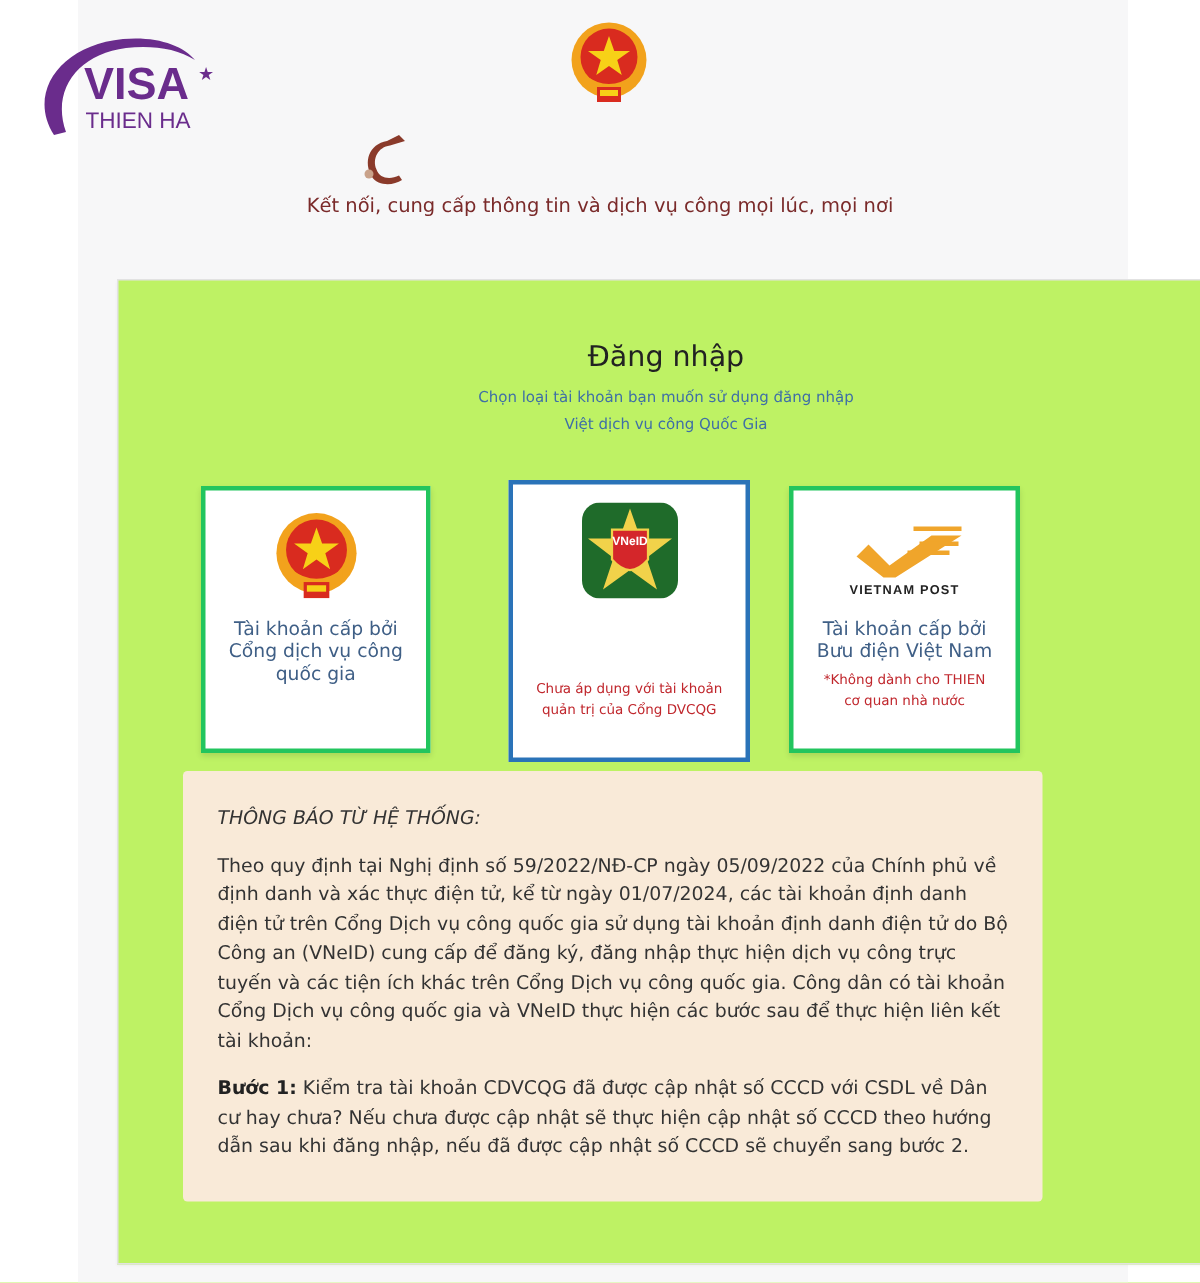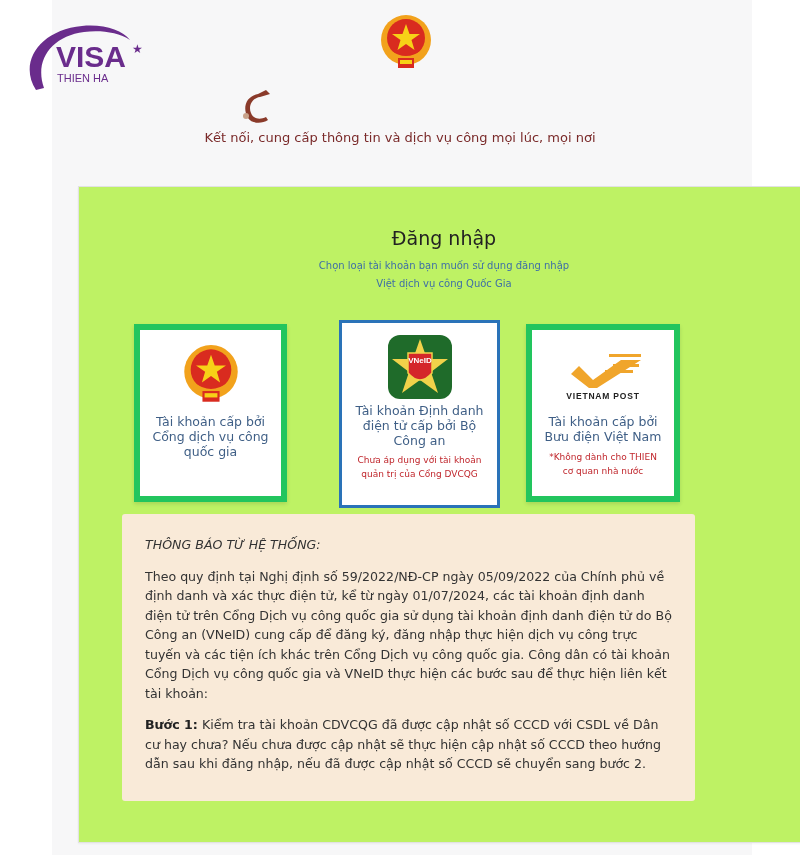--- a/index.html
+++ b/index.html
@@ -13,21 +13,21 @@
     background:#f7f7f8;
   }
   
   .watermark { position:absolute; left:22px; top:22px; width:130px; height:75px; }
   .watermark svg { position:absolute; left:0; top:0; }
   .wm-visa {
     position:absolute; left:34px; top:18px; font-size:30px; font-weight:bold;
     color:#6a2c8c; letter-spacing:0px; font-family:"Liberation Sans", sans-serif;
   }
   .wm-sub {
-    position:absolute; left:35px; top:50px; font-size:11px;
+    position:absolute; left:35px; top:50px; font-size:15px;
     color:#6a2c8c; font-family:"Liberation Sans", sans-serif;
   }
   .wm-star { position:absolute; left:110px; top:20px; font-size:12px; color:#6a2c8c; }
 
   
   .emblem-top { position:absolute; left:378px; top:14px; width:56px; height:58px; }
   .site-title {
     position:absolute; left:240px; top:86px; width:360px; height:40px;
   }
   .site-title .dragon { position:absolute; left:0; top:0; }
@@ -50,21 +50,21 @@
     position:absolute; left:0; width:100%; top:40px; text-align:center;
     font-size:19px; color:#222; font-family:"DejaVu Sans", sans-serif;
   }
   .login-sub {
     position:absolute; left:0; width:100%; top:70px; text-align:center;
     font-size:10px; color:#3f6fa6; line-height:18px; font-family:"DejaVu Sans", sans-serif;
   }
 
   .option {
     position:absolute; top:137px; height:178px; background:#fff;
-    border:6px solid #22c55e; box-sizing:border-box; text-align:center;
+    border:3px solid #22c55e; box-sizing:border-box; text-align:center;
     box-shadow:0 2px 4px rgba(0,0,0,0.12); cursor:pointer;
   }
   .option.selected { border:3px solid #2a73b8; box-shadow:none; }
   .opt1 { left:55px; width:153px; }
   .opt2 { left:247px; top:133px; width:161px; height:188px;margin-left:13px; }
   .opt3 { left:447px; width:154px; }
   .opt-icon { position:absolute; left:50%; transform:translateX(-50%); }
   .opt-label {
     position:absolute; left:6px; right:6px; font-size:12.5px; line-height:15px;
     color:#3f5f86; font-family:"DejaVu Sans", sans-serif;
@@ -148,25 +148,20 @@
 
   <div class="option opt2 selected">
     <div class="opt-icon" style="top:12px;">
       <svg width="64" height="64" viewBox="0 0 64 64">
         <rect x="0" y="0" width="64" height="64" rx="12" fill="#1f6b2a"></rect>
         <polygon points="32,4 39,24 60,24 43,37 50,58 32,45 14,58 21,37 4,24 25,24" fill="#f1d24a"></polygon>
         <path d="M20 18 L44 18 L44 38 Q32 52 20 38 Z" fill="#d4262a" stroke="#f1d24a" stroke-width="1.5"></path>
         <text x="32" y="28" text-anchor="middle" font-size="8" font-weight="bold" fill="#ffffff" font-family="Liberation Sans, sans-serif">VNeID</text>
       </svg>
     </div>
-    <div class="opt-label" style="top:80px;">
-      <div>Tài khoản Định danh</div>
-      <div>điện tử cấp bởi Bộ</div>
-      <div>Công an</div>
-    </div>
     <div class="opt-note" style="top:130px;">
       <div>Chưa áp dụng với tài khoản</div>
       <div>quản trị của Cổng DVCQG</div>
     </div>
   </div>
 
   <div class="option opt3">
     <div class="opt-icon" style="top:22px;">
       <svg width="92" height="50" viewBox="0 0 92 50">
         <path d="M22 14 L36 28 L64 8 L84 8 L40 36 L32 36 L14 22 Z" fill="#f0a52b"></path>

